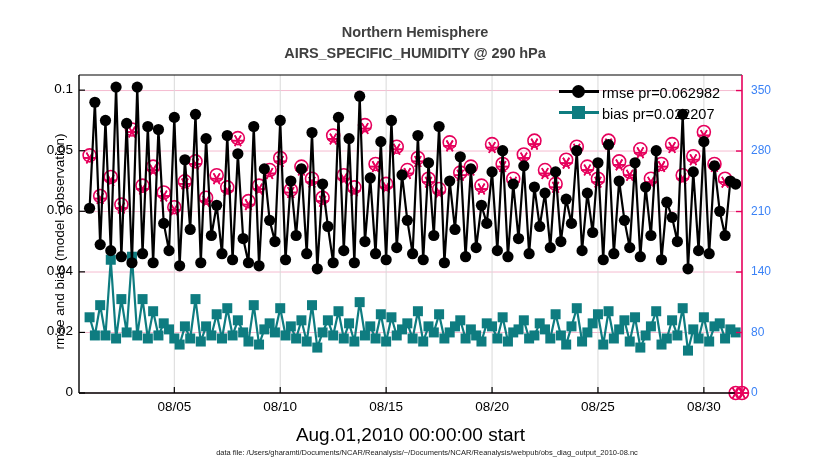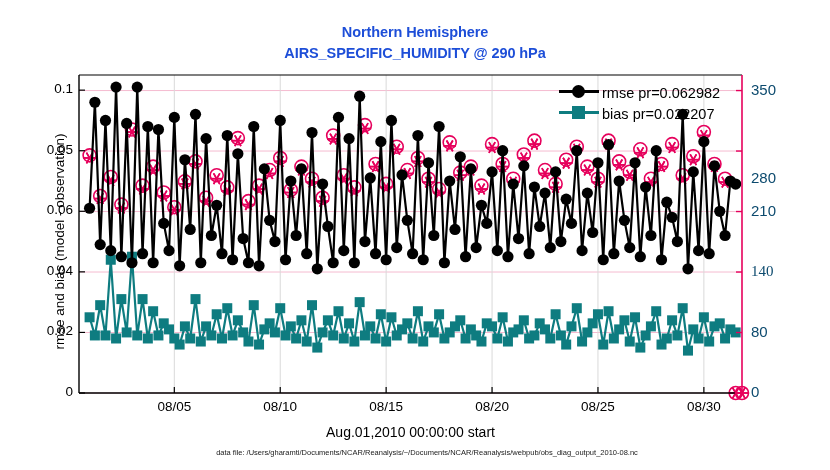--- a/index.html
+++ b/index.html
@@ -26,21 +26,21 @@
     position: absolute;
     left: 0;
     top: 22px;
     width: 830px;
     text-align: center;
     pointer-events: none;
   }
   .title-line {
     font-size: 14.5px;
     font-weight: bold;
-    color: #1d4ed8;
+    color: #404040;
     line-height: 21px;
     letter-spacing: -0.1px;
   }
   
   .ylabel-left {
     position: absolute;
     left: -106px;
     top: 234px;
     width: 330px;
     text-align: center;
@@ -59,21 +59,21 @@
     font-size: 13.5px;
     color: #E6005C;
     white-space: nowrap;
   }
   .xlabel {
     position: absolute;
     left: 79px;
     top: 424px;
     width: 663px;
     text-align: center;
-    font-size: 14px;
+    font-size: 19px;
     color: #000;
   }
   .footer-note {
     position: absolute;
     left: 12px;
     top: 448px;
     width: 830px;
     text-align: center;
     font-size: 7.5px;
     color: #1a1a1a;
@@ -86,22 +86,22 @@
     font-size: 13.5px;
     color: #000;
     line-height: 14px;
     white-space: nowrap;
     margin-left: 39px;
   }
   .ytick-right {
     position: absolute;
     left: 751px;
     text-align: center;
-    font-size: 15px;
-    color: #0c4a6e;
+    font-size: 12px;
+    color: #3b82f6;
     line-height: 14px;
     white-space: nowrap;
   }
   .xtick {
     position: absolute;
     top: 399px;
     font-size: 13.5px;
     color: #000;
     text-align: center;
     width: 70px;
@@ -165,23 +165,23 @@
       <div class="ytick-left" style="top: 385px;">0</div>
       <div class="ytick-left" style="top: 324.429px;">0.02</div>
       <div class="ytick-left" style="top: 263.857px;">0.04</div>
       <div class="ytick-left" style="top: 203.286px;">0.06</div>
       <div class="ytick-left" style="top: 142.714px;">0.05</div>
       <div class="ytick-left" style="top: 82.1429px;">0.1</div>
     </div>
   <div id="ytickR">
       <div class="ytick-right" style="top: 385px;">0</div>
       <div class="ytick-right" style="top: 324.511px;">80</div>
-      <div class="ytick-right" style="top: 264.022px; font-family: Liberation Serif, serif;">140</div>
+      <div class="ytick-right" style="top: 264.022px;">140</div>
       <div class="ytick-right" style="top: 203.533px;">210</div>
-      <div class="ytick-right" style="top: 143.043px; margin-top: 28px;">280</div>
+      <div class="ytick-right" style="top: 143.043px;">280</div>
       <div class="ytick-right" style="top: 82.5543px;">350</div>
     </div>
   <div id="xtickL">
       <div class="xtick" style="left: 174.319px;">08/05</div>
       <div class="xtick" style="left: 280.23px;">08/10</div>
       <div class="xtick" style="left: 386.141px;">08/15</div>
       <div class="xtick" style="left: 492.051px;">08/20</div>
       <div class="xtick" style="left: 597.962px;">08/25</div>
       <div class="xtick" style="left: 703.872px;">08/30</div>
     </div>

